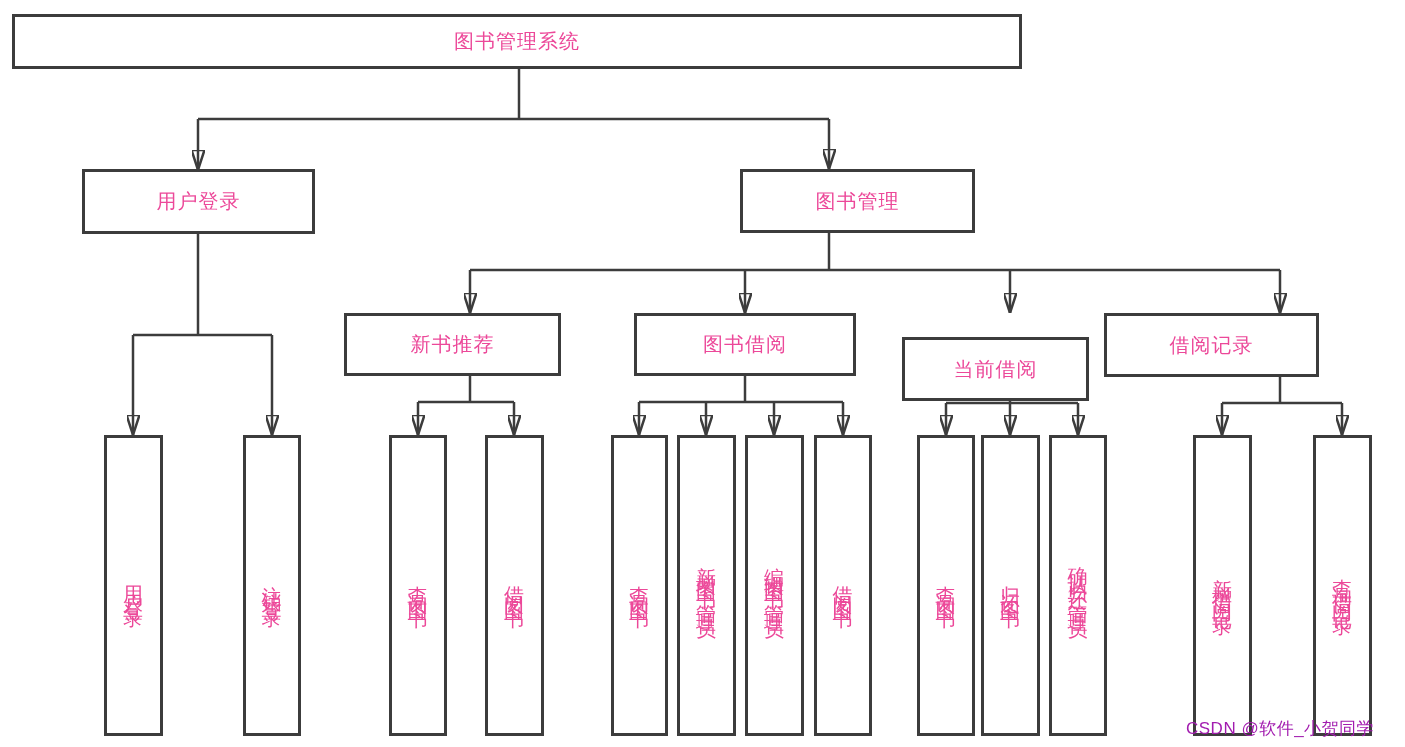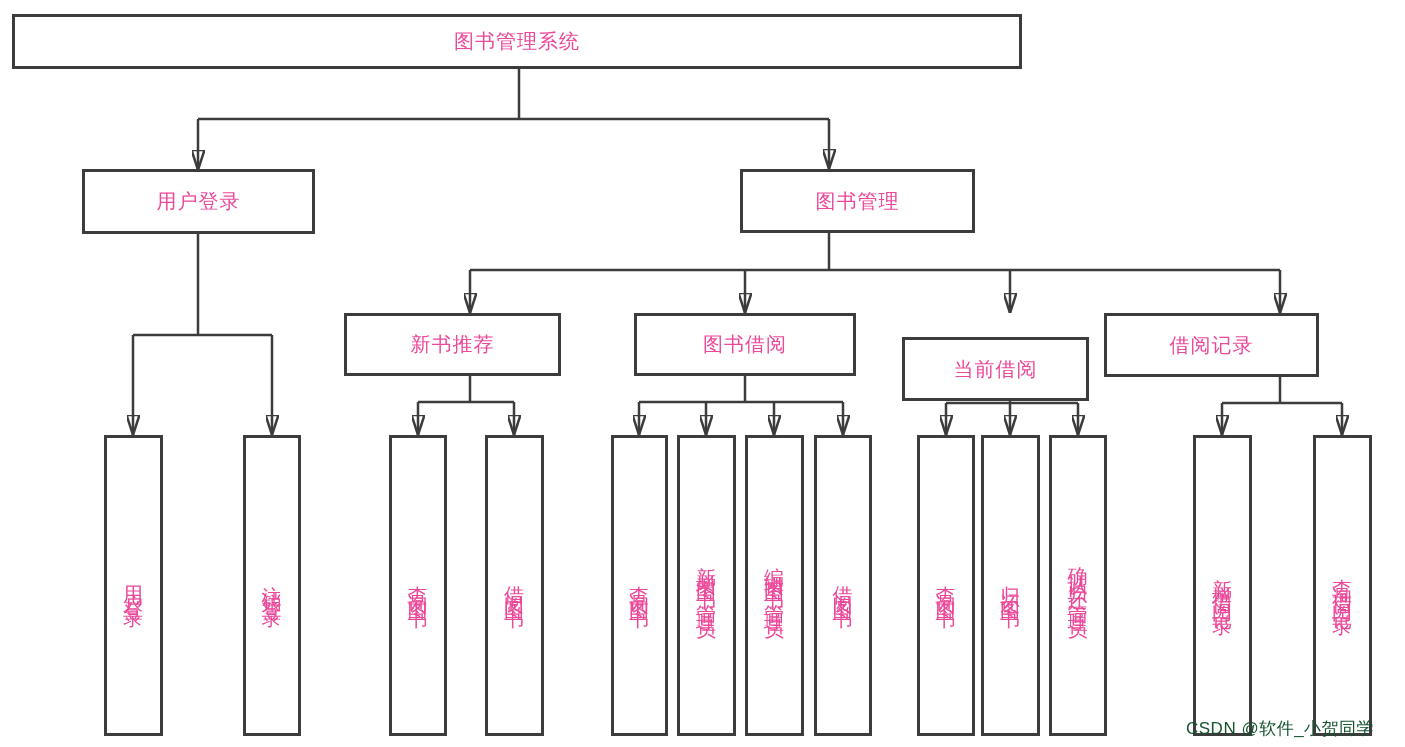--- a/index.html
+++ b/index.html
@@ -38,21 +38,21 @@
     font-size: 20px;
     line-height: 1;
     letter-spacing: 0.38em;
     white-space: nowrap;
   }
   .watermark {
     position: absolute;
     left: 1186px;
     top: 717px;
     font-size: 17px;
-    color: #14532d;
+    color: #a21caf;
     letter-spacing: 0.5px;
     white-space: nowrap;
     z-index: 5;
   }
   svg path { stroke: #3c3c3c; stroke-width: 2.5; fill: none; }
 </style>
 </head>
 <body>
 
 <div class="canvas">

